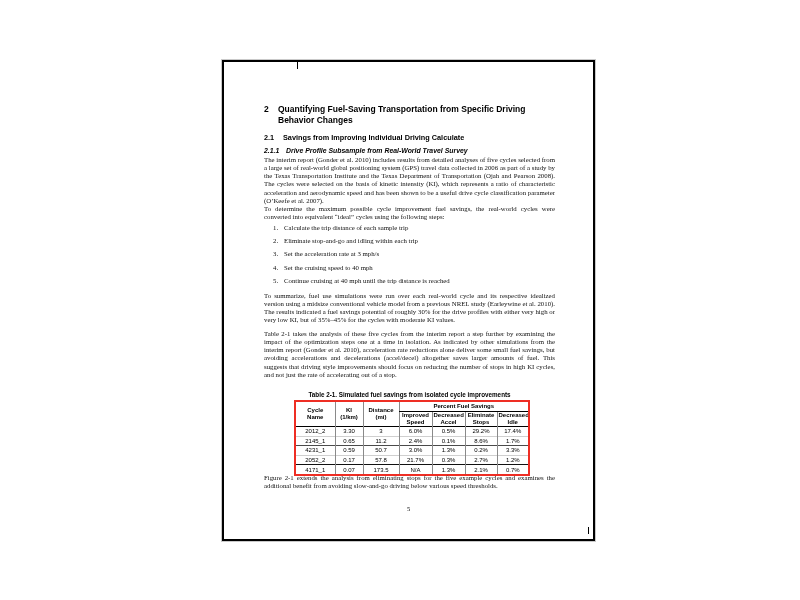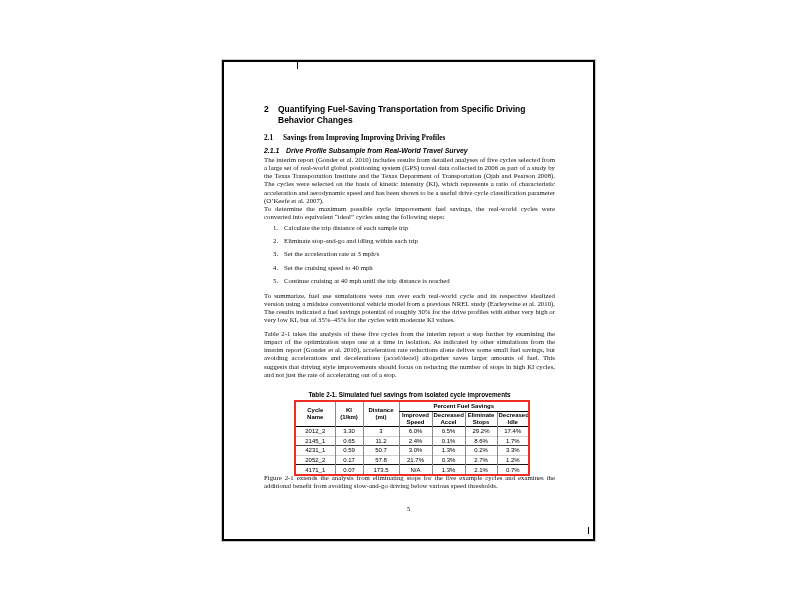--- a/index.html
+++ b/index.html
@@ -11,21 +11,21 @@
     position:absolute;left:222px;top:60px;width:369px;height:477px;
     background:#fff;border:2px solid #000;outline:1px solid #c9c9c9;
   }
   .crop-mark{position:absolute;width:1px;height:7px;background:#000;}
   .abs{position:absolute;}
   
   .h1{left:40px;top:42px;width:293px;display:flex;gap:0;
       font-family:"Liberation Sans",sans-serif;font-weight:bold;font-size:8.5px;line-height:10.5px;color:#000;}
   .h1 .hnum{width:14px;flex:none;}
   .h2{left:40px;top:71px;width:293px;display:flex;
-      font-family:Liberation Serif, serif;font-weight:bold;font-size:7.3px;line-height:9px;color:#000;}
+      font-family:Liberation Sans, sans-serif;font-weight:bold;font-size:7.3px;line-height:9px;color:#000;}
   .h2 .hnum{width:19px;flex:none;}
   .h3{left:40px;top:85px;width:293px;display:flex;
       font-family:"Liberation Sans",sans-serif;font-weight:bold;font-style:italic;font-size:6.9px;line-height:8.5px;color:#000;}
   .h3 .hnum{width:22px;flex:none;}
   
   .para{left:40px;width:291px;font-size:6.8px;line-height:8.15px;text-align:justify;color:#101010;}
   .p1{top:94px;}
   .p2{top:143px;}
   .p3{top:230px;}
   .p4{top:268px;}
@@ -60,21 +60,21 @@
 
 <div class="page-frame">
 
   <div class="abs h1">
     <span class="hnum">2</span>
     <span>Quantifying Fuel-Saving Transportation from Specific Driving Behavior Changes</span>
   </div>
 
   <div class="abs h2">
     <span class="hnum">2.1</span>
-    <span>Savings from Improving Improving Driving Profiles</span>
+    <span>Savings from Improving Individual Driving Calculate</span>
   </div>
 
   <div class="abs h3">
     <span class="hnum">2.1.1</span>
     <span>Drive Profile Subsample from Real-World Travel Survey</span>
   </div>
 
   <div class="abs para p1">The interim report (Gonder et al. 2010) includes results from detailed analyses of five cycles selected from a large set of real-world global positioning system (GPS) travel data collected in 2006 as part of a study by the Texas Transportation Institute and the Texas Department of Transportation (Ojah and Pearson 2008). The cycles were selected on the basis of kinetic intensity (KI), which represents a ratio of characteristic acceleration and aerodynamic speed and has been shown to be a useful drive cycle classification parameter (O’Keefe et al. 2007).</div>
   <div class="abs para p2">To determine the maximum possible cycle improvement fuel savings, the real-world cycles were converted into equivalent “ideal” cycles using the following steps:</div>
 

